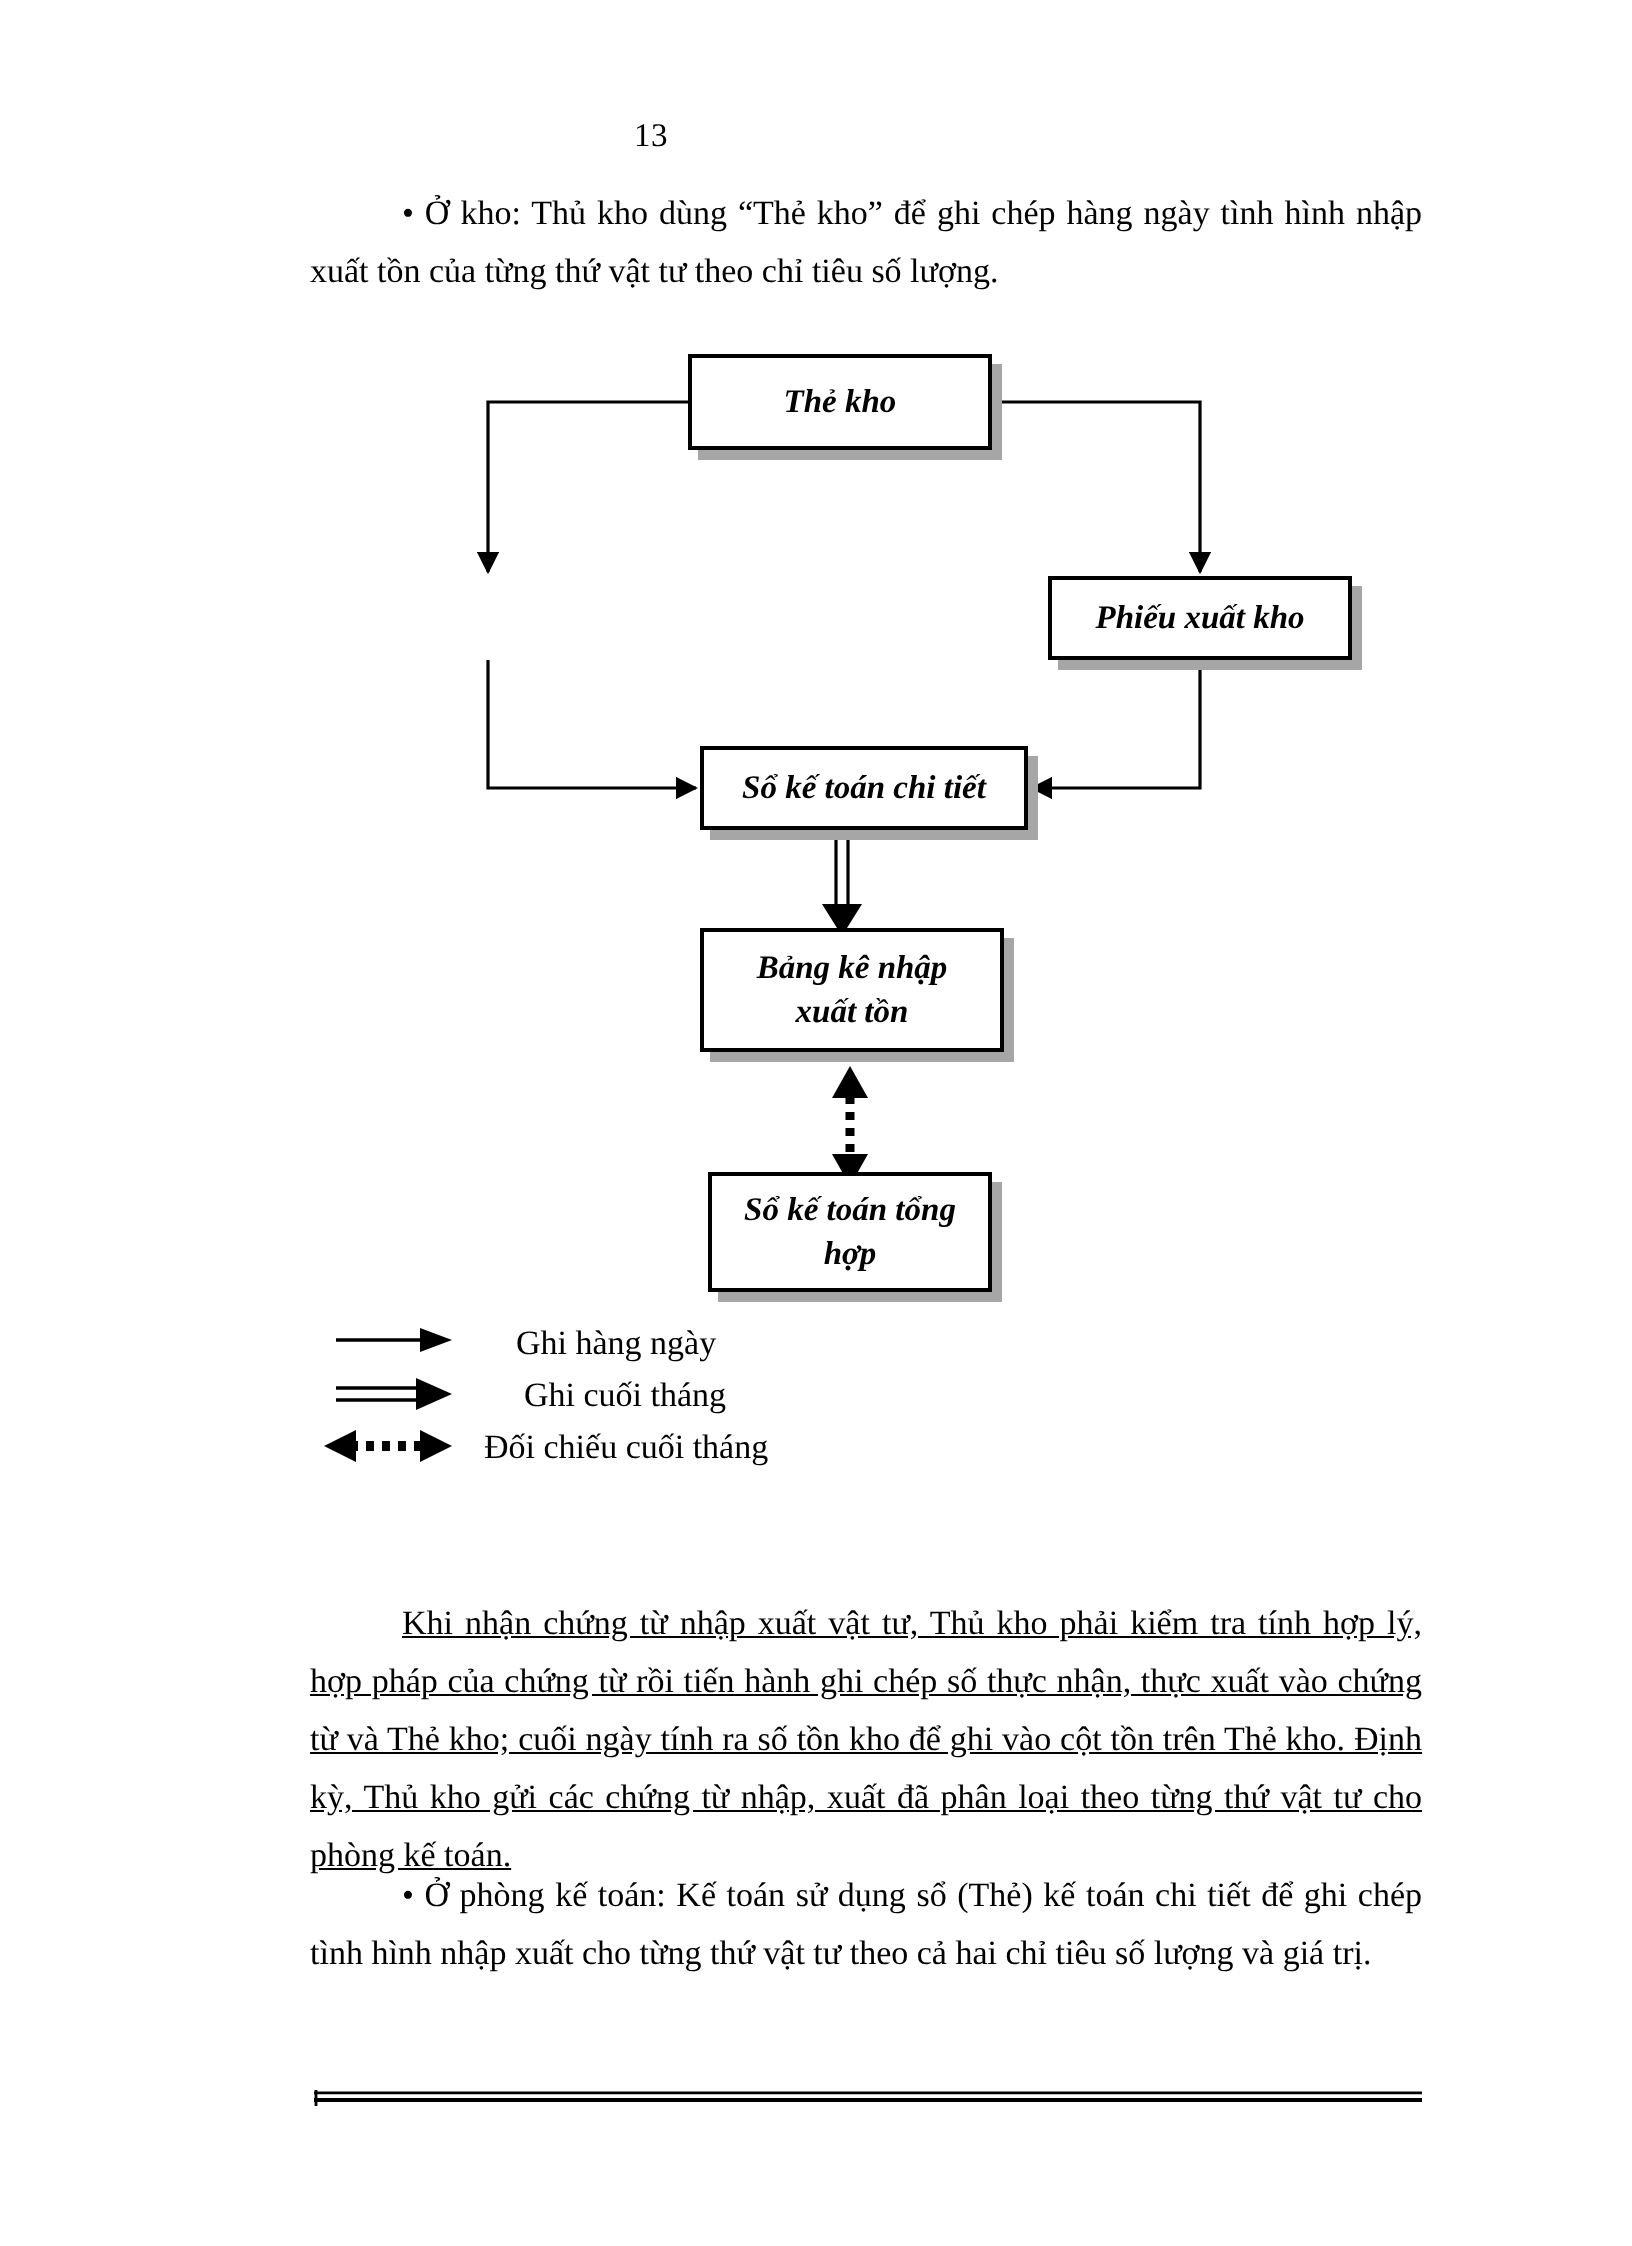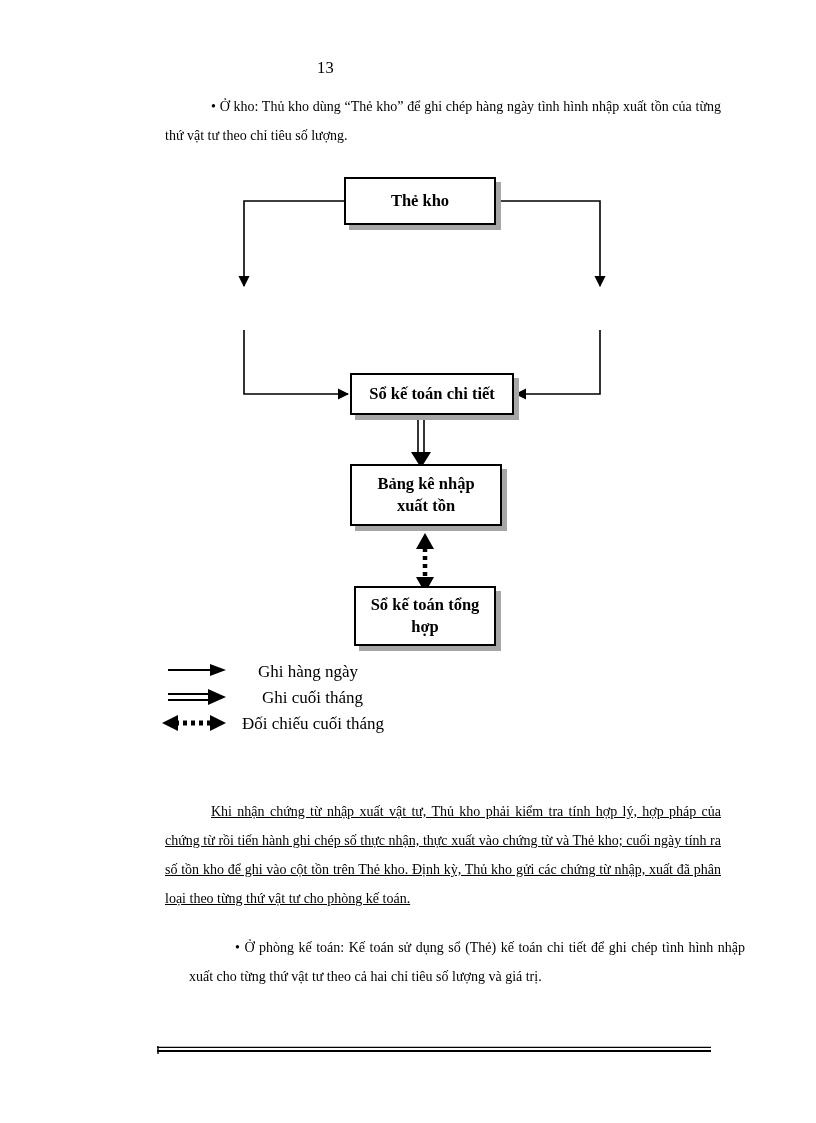--- a/index.html
+++ b/index.html
@@ -32,39 +32,40 @@
     text-align: center;
     font-size: 16.5px;
     letter-spacing: 0.2px;
   }
 
   
   .para {
     position: absolute;
     text-align: justify;
     text-justify: inter-word;
-    font-size: 14px;
+    font-size: 17px;
     line-height: 29px;
-    left: 165px;
+    left: 155px;
     width: 556px;
   }
   .para.indent { text-indent: 46px; }
 
   .para-top { top: 92px; }
   .para-mid { top: 797px; text-decoration: underline; }
-  .para-bot { top: 933px; margin-left: 24px; }
+  .para-bot { top: 933px; }
 
   
   .chart {
     position: absolute;
     left: 0;
     top: 0;
     width: 816px;
     height: 1123px;
     pointer-events: none;
+    font-style: italic;
   }
   .chart svg { display: block; }
 
   .box {
     position: absolute;
     box-sizing: border-box;
     background: #ffffff;
     border: 2.5px solid #000000;
     box-shadow: 5px 5px 0 0 #a6a6a6;
     display: flex;
@@ -174,20 +175,23 @@
         <path d="M 416 549 L 434 549 L 425 533 z" fill="#000"></path>
         <path d="M 416 577 L 434 577 L 425 593 z" fill="#000"></path>
       </g>
     </svg>
 
     <div class="box" id="box-the-kho">
       <span>Thẻ kho</span>
     </div>
 
 
+    <div class="box" id="box-phieu-xuat">
+      <span>Phiếu xuất kho</span>
+    </div>
 
     <div class="box" id="box-bang-ke">
       <span>
         <span>Bảng kê nhập</span><br>
         <span>xuất tồn</span>
       </span>
     </div>
 
     <div class="box" id="box-so-chi-tiet">
       <span>Sổ kế toán chi tiết</span>

